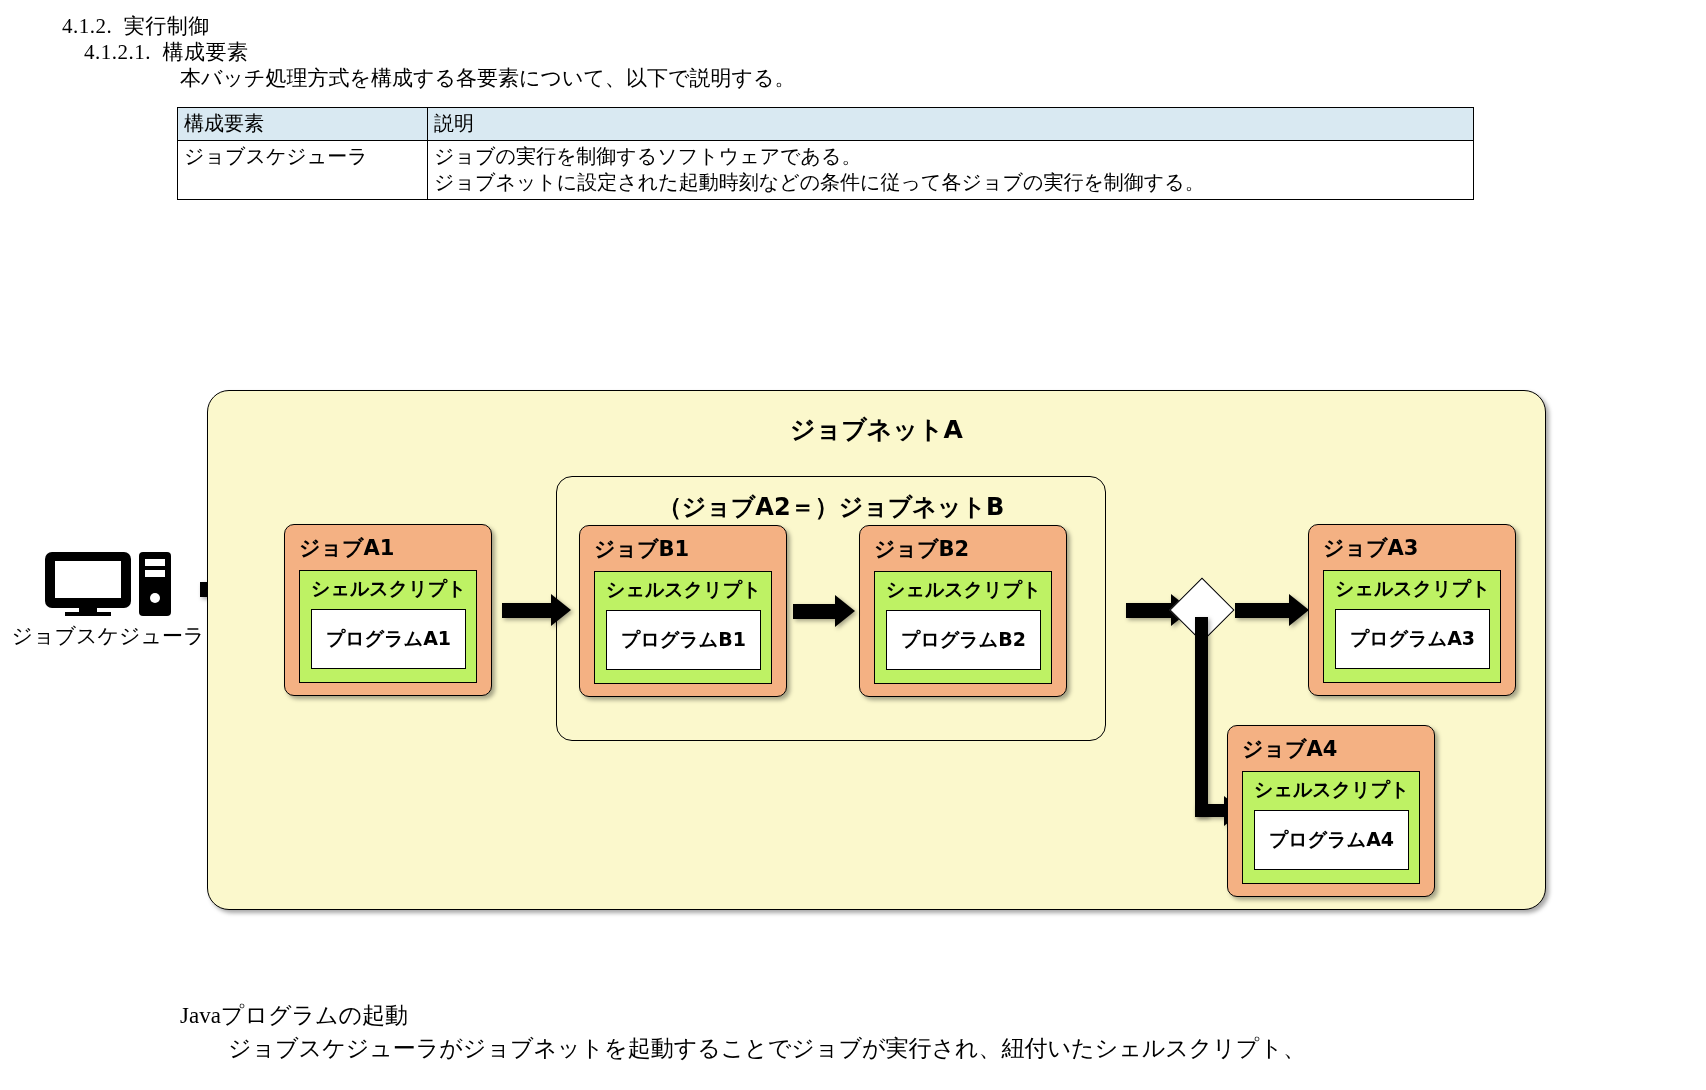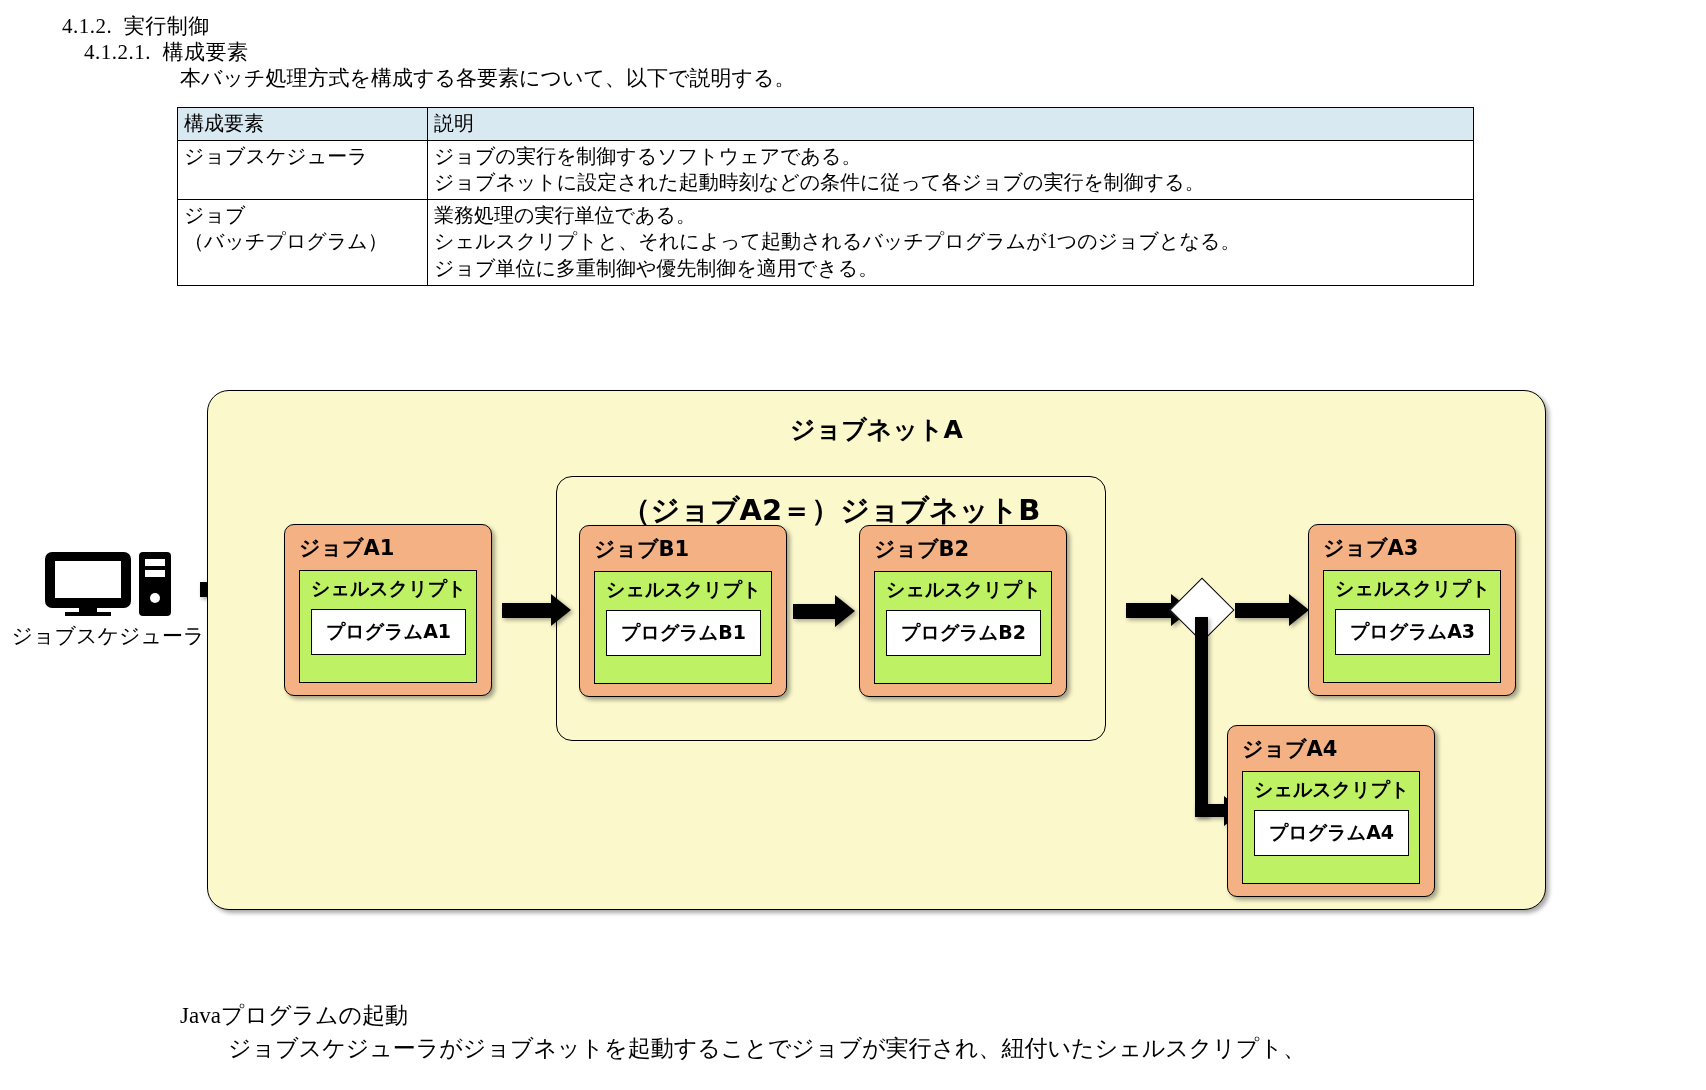--- a/index.html
+++ b/index.html
@@ -127,21 +127,21 @@
     border: 1.6px solid #000000;
     border-radius: 16px;
     box-sizing: border-box;
   }
   .jobnet-b-title {
     position: absolute;
     left: 0;
     top: 14px;
     width: 100%;
     text-align: center;
-    font-size: 29px;
+    font-size: 24px;
     font-weight: bold;
     font-family: "DejaVu Sans", "Liberation Sans", sans-serif;
     white-space: nowrap;
   }
 
   
   .job-box {
     position: absolute;
     width: 208px;
     height: 172px;
@@ -179,21 +179,21 @@
     font-weight: bold;
     font-family: "DejaVu Sans", "Liberation Sans", sans-serif;
     white-space: nowrap;
   }
   
   .prog-box {
     position: absolute;
     left: 11px;
     top: 38px;
     width: 155px;
-    height: 46px;
+    height: 60px;
     background: #ffffff;
     border: 1.6px solid #000000;
     box-sizing: border-box;
     display: flex;
     align-items: center;
     justify-content: center;
   }
   .prog-title {
     font-size: 19px;
     font-weight: bold;
@@ -295,31 +295,20 @@
   <tbody>
     <tr>
       <td>
         <span class="cell-line">ジョブスケジューラ</span>
       </td>
       <td>
         <span class="cell-line">ジョブの実行を制御するソフトウェアである。</span>
         <span class="cell-line">ジョブネットに設定された起動時刻などの条件に従って各ジョブの実行を制御する。</span>
       </td>
     </tr>
-    <tr>
-      <td>
-        <span class="cell-line">ジョブ</span>
-        <span class="cell-line">（バッチプログラム）</span>
-      </td>
-      <td>
-        <span class="cell-line">業務処理の実行単位である。</span>
-        <span class="cell-line">シェルスクリプトと、それによって起動されるバッチプログラムが1つのジョブとなる。</span>
-        <span class="cell-line">ジョブ単位に多重制御や優先制御を適用できる。</span>
-      </td>
-    </tr>
   </tbody>
 </table>
 
 <div class="diagram">
 
   <div class="scheduler-wrap">
     <svg class="pc-icon" width="130" height="66" viewBox="0 0 130 66">
       <rect x="2" y="2" width="86" height="56" rx="7" ry="7" fill="#000000"></rect>
       <rect x="12" y="11" width="66" height="37" fill="#ffffff"></rect>
       <rect x="36" y="58" width="18" height="6" fill="#000000"></rect>

